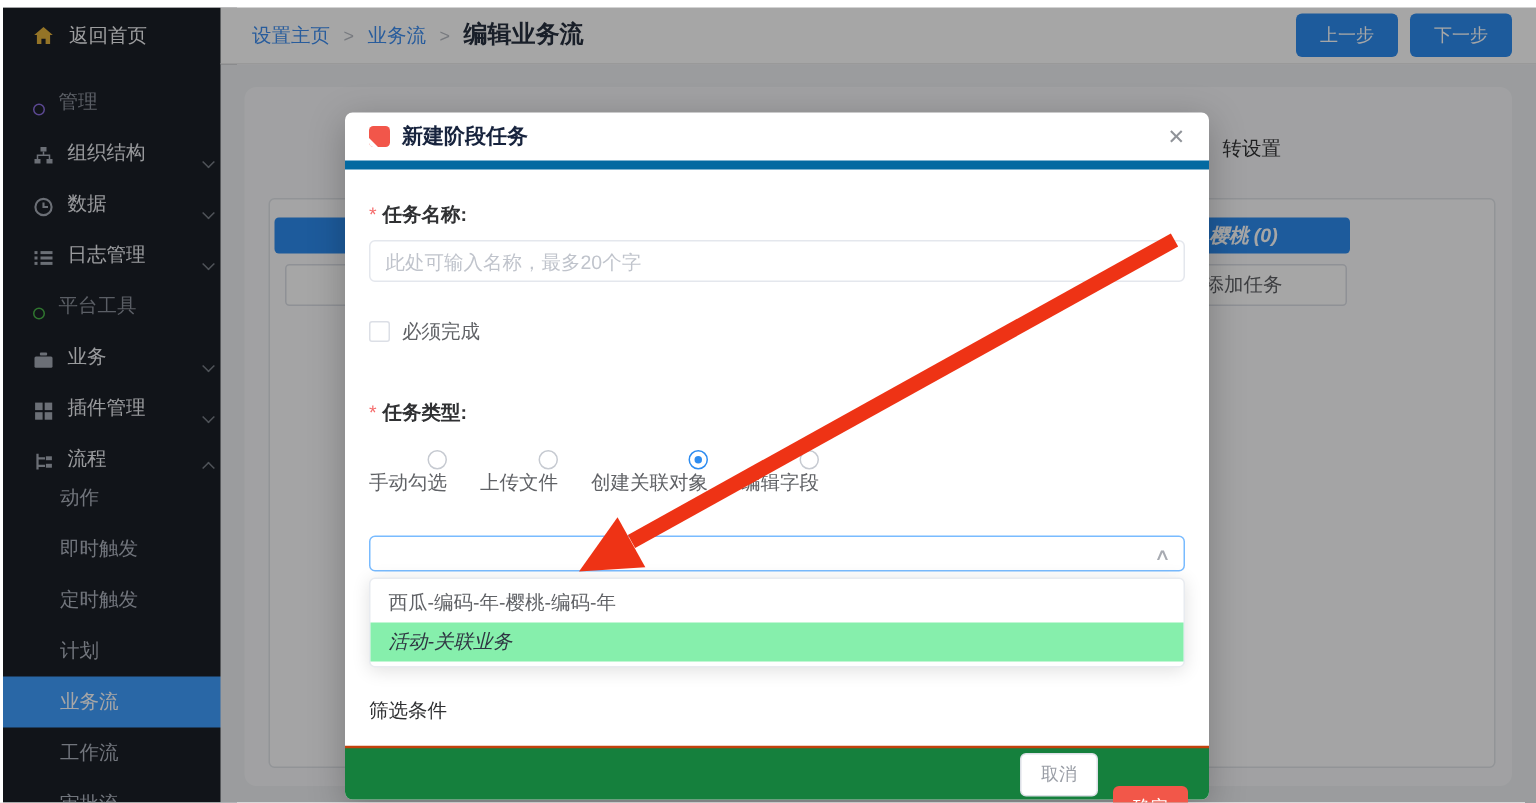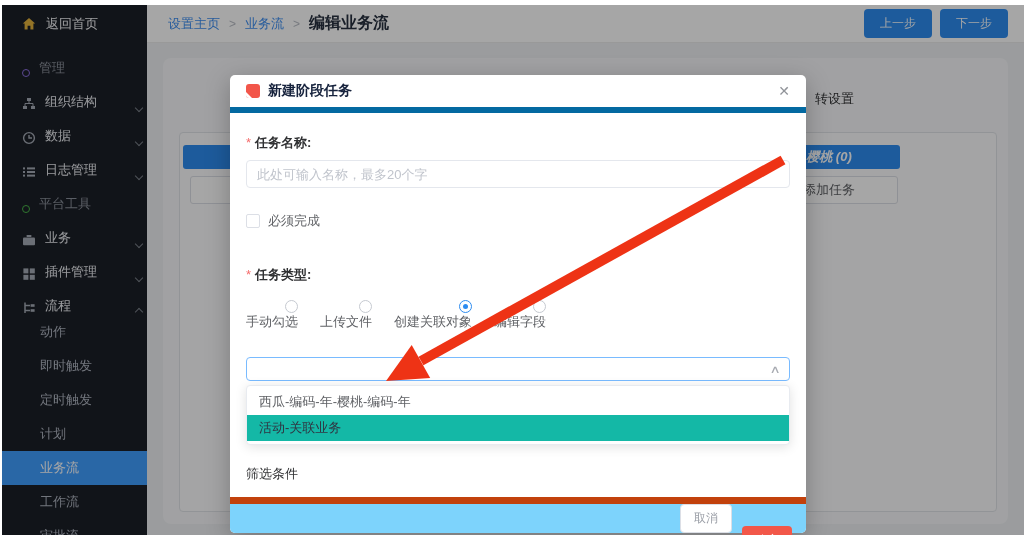--- a/index.html
+++ b/index.html
@@ -59,24 +59,24 @@
   .radio-row { margin-top:16px; display:flex; align-items:center; gap:22px; color:#606266; }
   .radio { display:flex; align-items:flex-end; gap:0; cursor:pointer;flex-direction:column; }
   .rdot { width:13px; height:13px; border:1px solid #c6cad1; border-radius:50%; background:#fff; position:relative; }
   .radio.checked .rdot { border-color:#2d8cf0; }
   .radio.checked .rdot::after { content:""; position:absolute; left:3px; top:3px; width:5px; height:5px; border-radius:50%; background:#2d8cf0; }
   .sel-wrap { position:relative; margin-top:26px; }
   .sel { height:24px; border:1px solid #79bbff; border-radius:4px; display:flex; align-items:center; padding:0 10px; cursor:pointer; background:#fff; }
   .sel .caret { margin-left:auto; color:#a8abb2; font-size:11px; transform:scaleX(1.4); }
   .drop { position:absolute; left:0; right:0; top:28px; background:#fff; border:1px solid #e8ebf0; border-radius:4px; box-shadow:0 2px 12px rgba(0,0,0,.12); padding:3px 0; z-index:5; }
   .opt { height:26px; display:flex; align-items:center; padding:0 12px; color:#606266; cursor:pointer; white-space:nowrap; overflow:hidden; }
-  .opt.hl { background:#14b8a6; color:#2f3542; }
+  .opt.hl { background:#86efac; color:#2f3542;font-style:italic; }
   .filter-title { margin-top:84px; color:#303133; }
   .add-filter { margin-top:28px; color:#2d8cf0; cursor:pointer; display:inline-block; }
-  .m-foot { position:absolute; left:0; right:0; bottom:0; height:36px; background:#7dd3fc; border-top:7px solid #c2410c; border-radius:0 0 5px 5px; display:flex; align-items:center; justify-content:flex-end; gap:10px; padding:0 14px; }
+  .m-foot { position:absolute; left:0; right:0; bottom:0; height:36px; background:#15803d; border-top:2px solid #c2410c; border-radius:0 0 5px 5px; display:flex; align-items:center; justify-content:flex-end; gap:10px; padding:0 14px; }
   .btn-cancel { background:#fff; border:1px solid #dcdfe6; border-radius:4px; color:#9a9ea6; font-size:12px; padding:5px 13px; cursor:pointer; }
   .btn-ok { background:#f25749; border:none; border-radius:4px; color:#fff; font-size:12px; padding:6px 13px; cursor:pointer;margin-top:44px; }
 
   .arrow-layer { position:absolute; left:0; top:0; z-index:70; pointer-events:none; }
   .top-strip { position:absolute; left:0; top:0; width:1024px; height:5px; background:#fff; z-index:2; }
   .left-strip { position:absolute; left:0; top:0; width:2px; height:535px; background:#fff; z-index:2; }
 </style>
 </head>
 <body>
 

